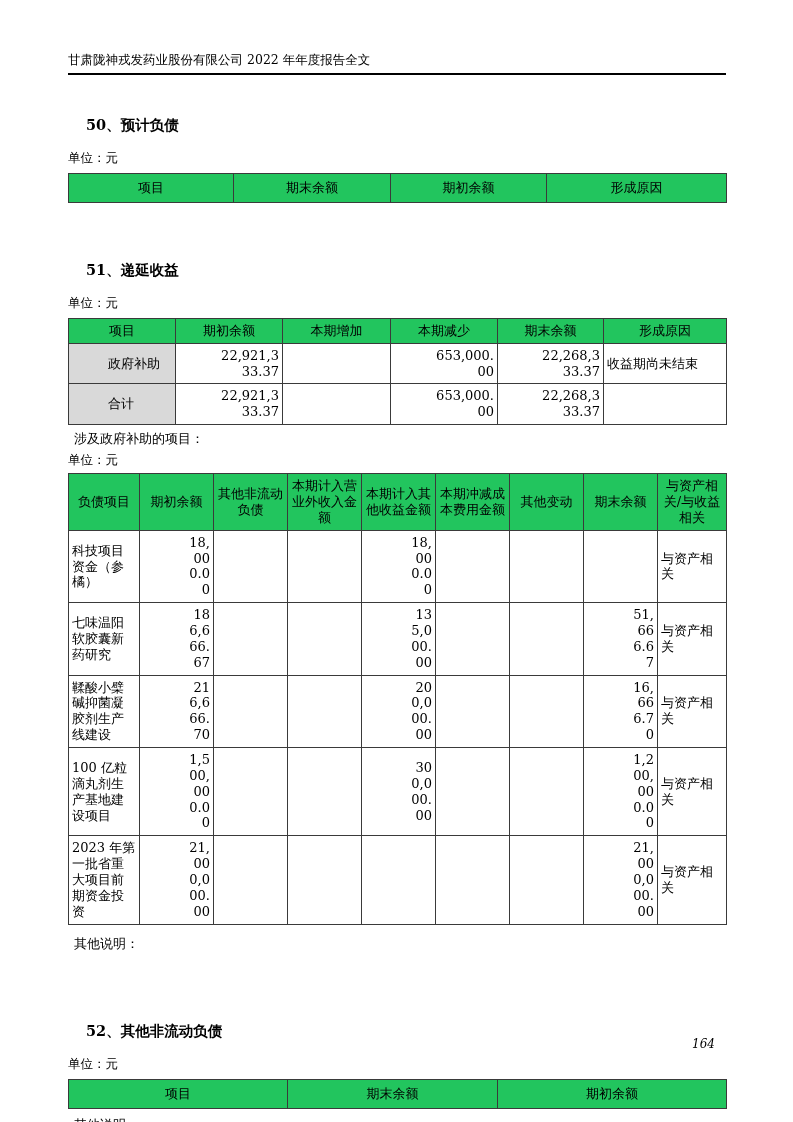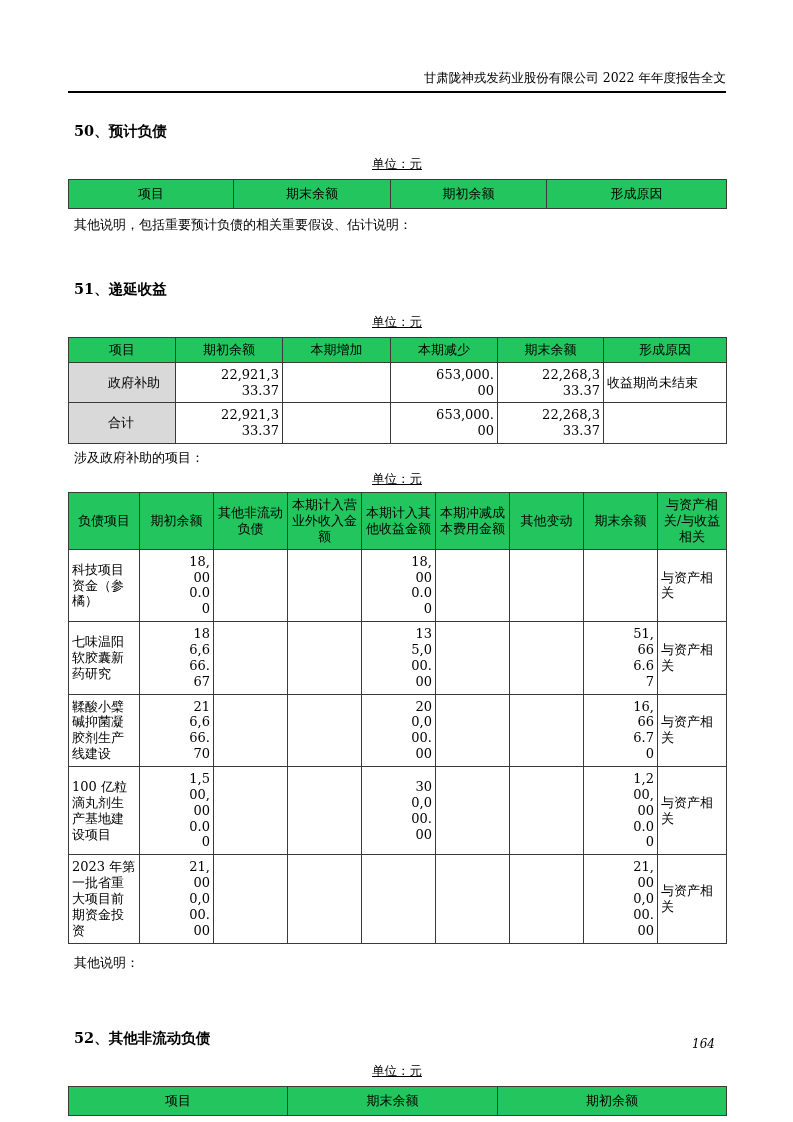--- a/index.html
+++ b/index.html
@@ -3,28 +3,28 @@
 <meta charset="utf-8">
 <style>
   html,body{margin:0;padding:0;background:#888;}
   .page{
     position:relative;width:793px;height:1122px;background:#ffffff;
     font-family:"DejaVu Serif","Liberation Serif",serif;color:#000;
     overflow:hidden;margin:0 auto;
   }
   .content{width:658px;margin-left:68px;}
   .doc-header-text{
-    padding-top:52px;text-align:right;font-size:12.5px;
-    border-bottom:2px solid #000;padding-bottom:4px;margin-top:18px;
+    padding-top:52px;text-align:left;font-size:12.5px;
+    border-bottom:2px solid #000;padding-bottom:4px;
   }
-  .sec-title{font-size:14.5px;font-weight:bold;margin:0;padding:14px 0 0 6px;}
+  .sec-title{font-size:14.5px;font-weight:bold;margin:12px;padding:14px 0 0 6px;}
   .sec-title.s50{padding-top:29px;}
   .sec-title.s51{padding-top:46px;}
   .sec-title.s52{padding-top:57px;}
-  .unit{text-align:center;font-size:12.5px;margin-top:15px;margin-bottom:6px;text-decoration:underline;}
+  .unit{text-align:left;font-size:12.5px;margin-top:15px;margin-bottom:6px;}
   .unit.tight{margin-top:4px;margin-bottom:4px;}
   table{border-collapse:collapse;table-layout:fixed;width:658px;font-size:13px;line-height:1.22;border:1.5px solid #222;}
   th,td{border:1px solid #3a3a3a;padding:4px 3px;vertical-align:middle;overflow:hidden;}
   th{background:#22c55e;font-weight:normal;text-align:center;word-break:break-all;}
   .t50 th,.t52 th{padding:6px 3px;}
   td.num{text-align:right;word-break:break-all;padding-left:44px;}
   td.lbl{text-align:left;word-break:break-all;}
   td.gray{background:#d9d9d9;padding-left:39px;}
   .note{font-size:13px;margin:7px 0 0 6px;}
   .note.big-gap{margin-top:10px;}
@@ -50,21 +50,20 @@
         </colgroup>
       <tbody>
           <tr>
         <th>项目</th>
         <th>期末余额</th>
         <th>期初余额</th>
         <th>形成原因</th>
       </tr>
     </tbody>
       </table>
-    <p class="note">其他说明，包括重要预计负债的相关重要假设、估计说明：</p>
 
     <h2 class="sec-title s51">51、递延收益</h2>
     <div class="unit">单位：元</div>
     <table class="t51a">
       <colgroup>
           <col style="width:107px">
           <col style="width:107px">
           <col style="width:108px">
           <col style="width:107px">
           <col style="width:106px">

